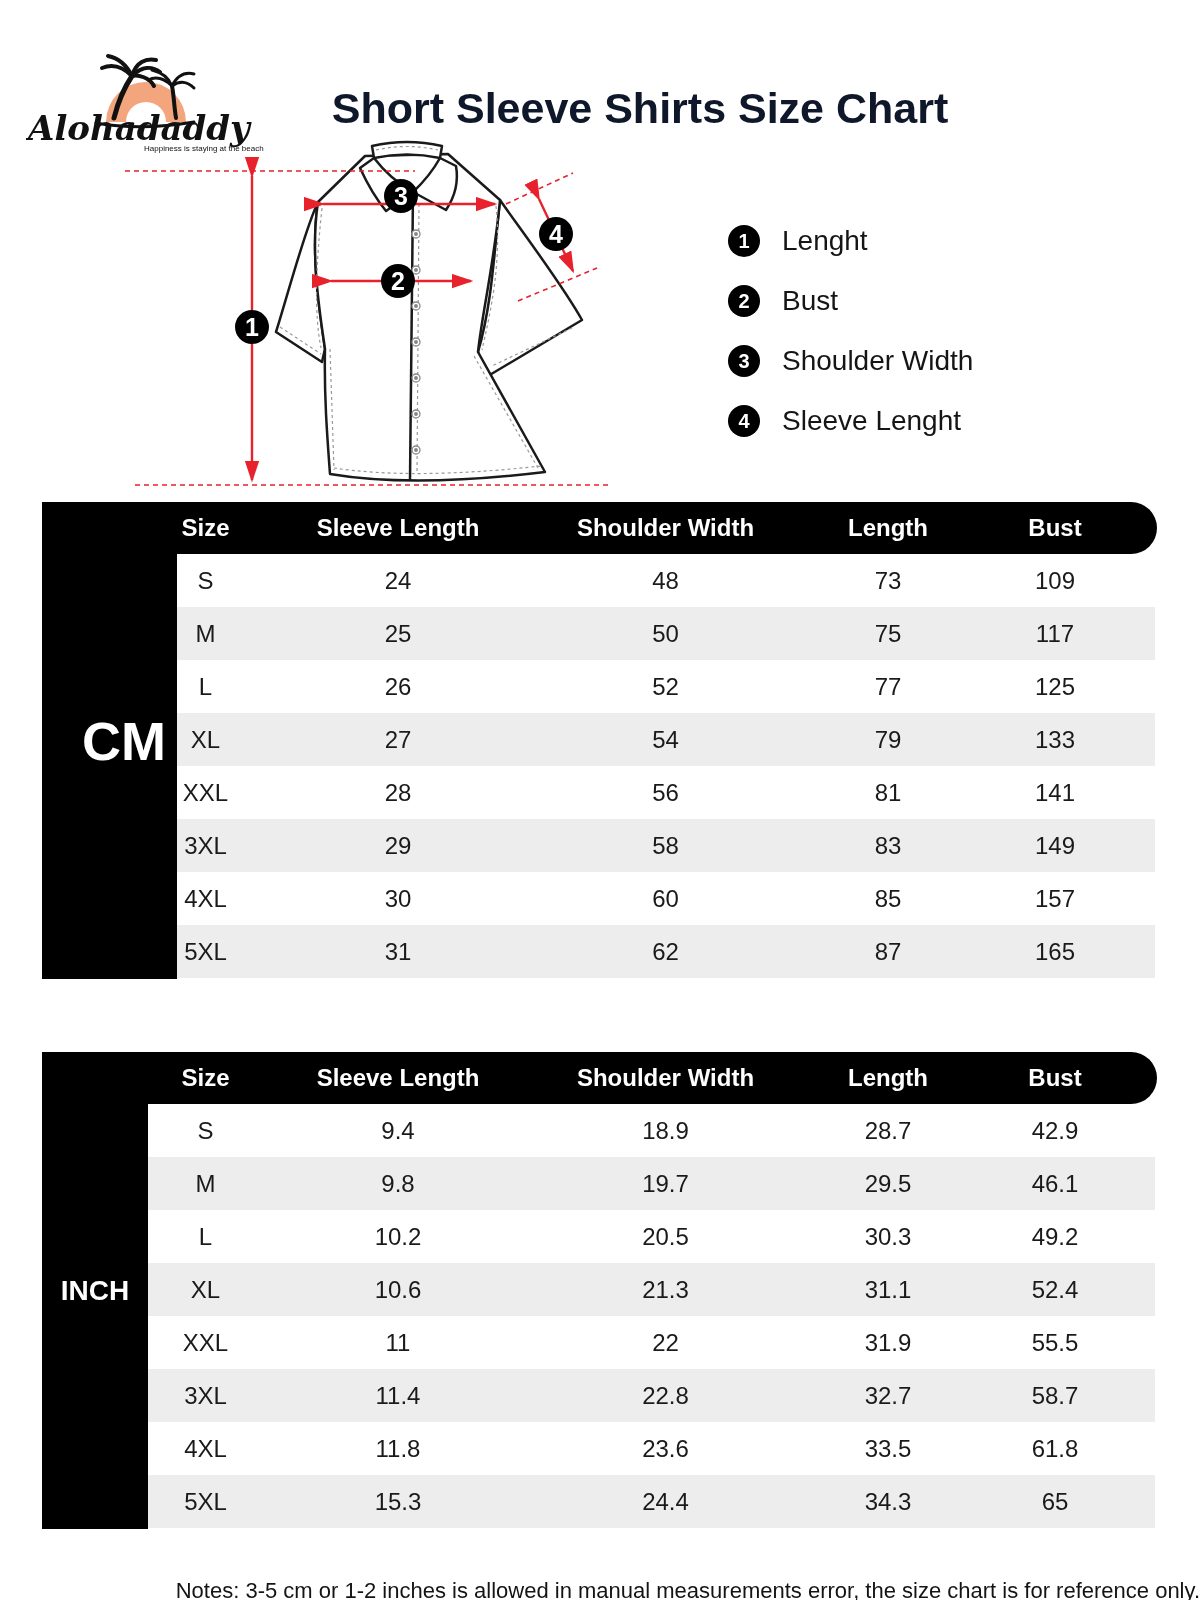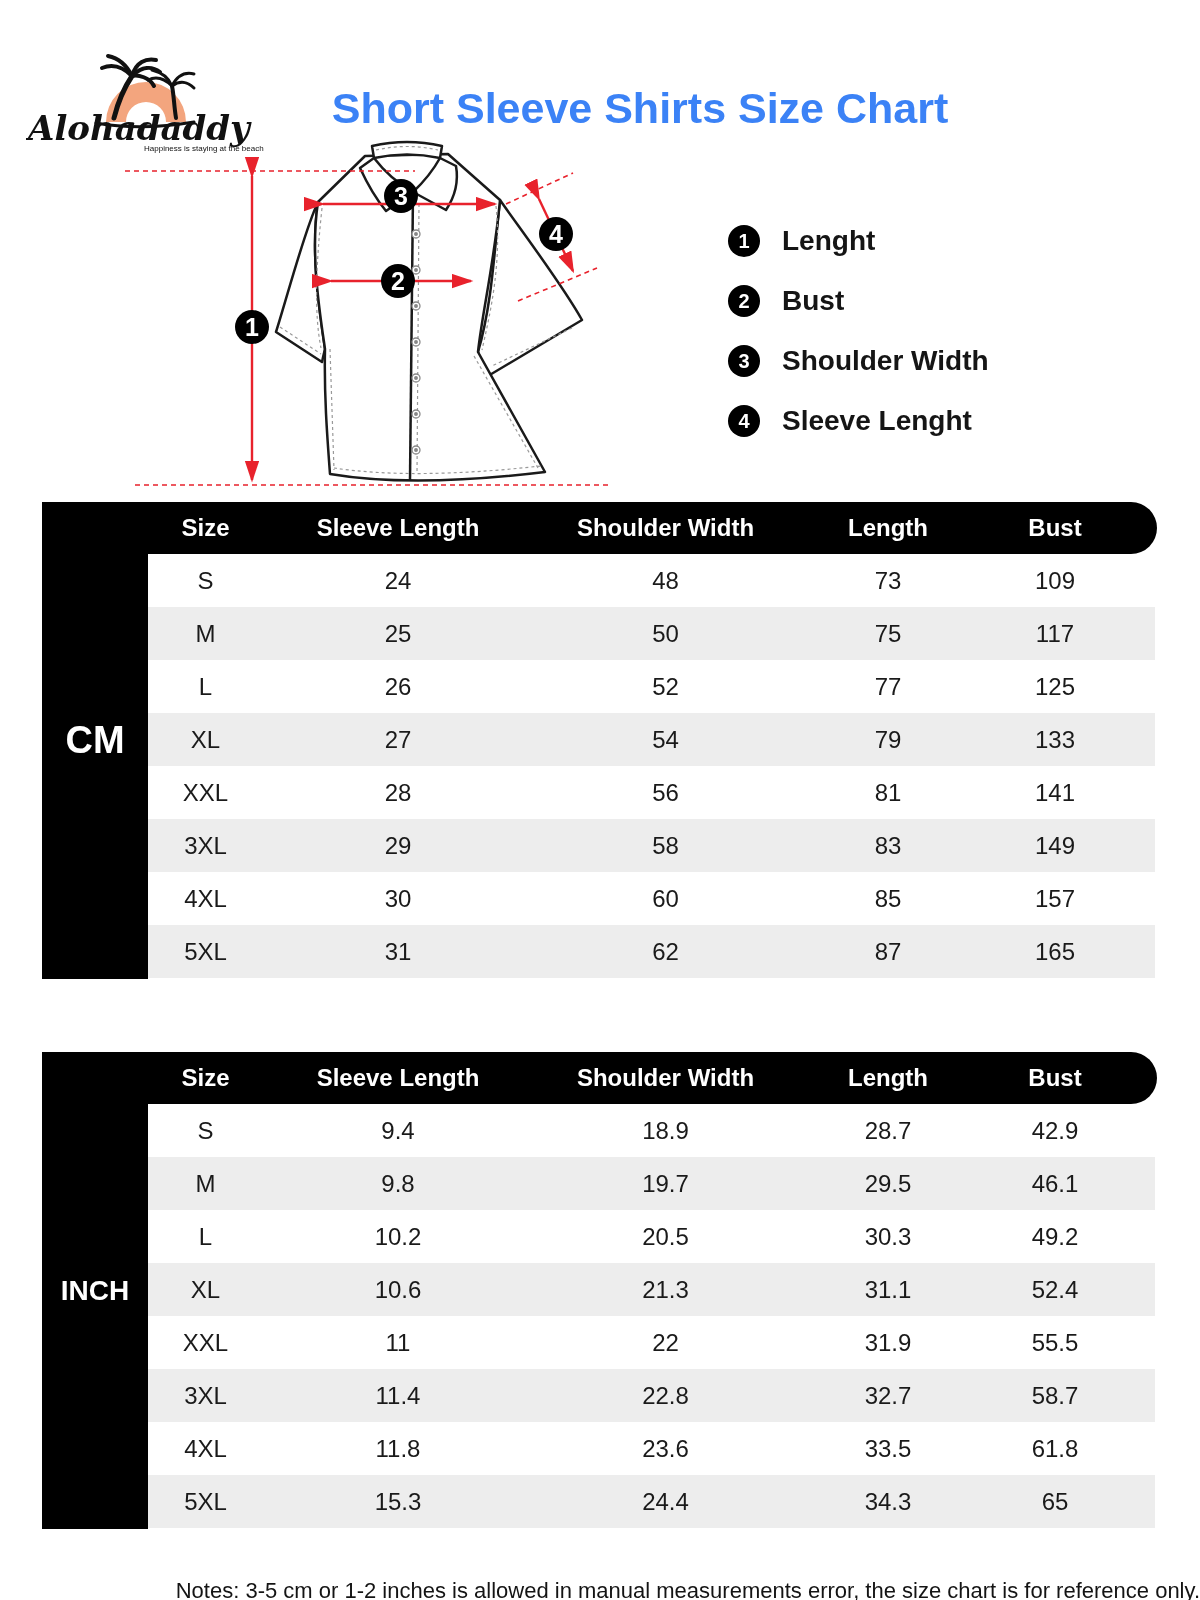--- a/index.html
+++ b/index.html
@@ -2,41 +2,41 @@
 <html><head>
 <meta charset="utf-8">
 <style>
   html,body{margin:0;padding:0;background:#fff;}
   .page{position:relative;width:1200px;height:1600px;background:#ffffff;overflow:hidden;
         font-family:"Liberation Sans", sans-serif;color:#111;margin-top:44px;}
 
   
   .logo{position:absolute;left:26px;top:8px;width:240px;height:102px;}
   .page-title{position:absolute;left:280px;top:40px;width:720px;text-align:center;
-              font-size:43px;font-weight:bold;letter-spacing:0px;color:#3b82f6;}
+              font-size:43px;font-weight:bold;letter-spacing:0px;color:#0f172a;}
 
   
   .diagram{position:absolute;left:110px;top:90px;width:520px;height:370px;}
 
   
   .legend{position:absolute;left:728px;top:180px;display:flex;flex-direction:column;gap:26px;}
   .legend-item{display:flex;align-items:center;gap:22px;height:34px;}
   .num-badge{width:32px;height:32px;border-radius:50%;background:#000;color:#fff;
              display:flex;align-items:center;justify-content:center;
              font-size:20px;font-weight:bold;flex:0 0 32px;}
-  .legend-label{font-size:28px;color:#151515;font-weight:bold;}
+  .legend-label{font-size:28px;color:#151515;}
 
   
   .size-table{position:absolute;left:42px;width:1115px;height:477px;}
   .size-table.cm{top:458px;}
   .size-table.inch{top:1008px;}
   .unit-band{position:absolute;left:0;top:0;width:106px;height:100%;background:#000;
              display:flex;align-items:center;justify-content:center;z-index:2;
              color:#fff;font-weight:bold;}
-  .cm .unit-band{font-size:38px;}
+  .cm .unit-band{font-size:54px;padding-left:29px;}
   .inch .unit-band{font-size:28px;letter-spacing:0px;}
   .thead{position:absolute;left:0;top:0;width:100%;height:52px;background:#000;
          border-radius:0 26px 26px 0;display:grid;
          grid-template-columns:106px 115px 270px 265px 180px 154px;
          align-items:center;z-index:1;}
   .thead .th{color:#fff;font-size:24px;font-weight:bold;text-align:center;}
   .tbody{position:absolute;left:106px;top:52px;width:1007px;}
   .trow{height:53px;display:grid;grid-template-columns:115px 270px 265px 180px 154px;
         align-items:center;}
   .trow.odd{background:#ffffff;}

